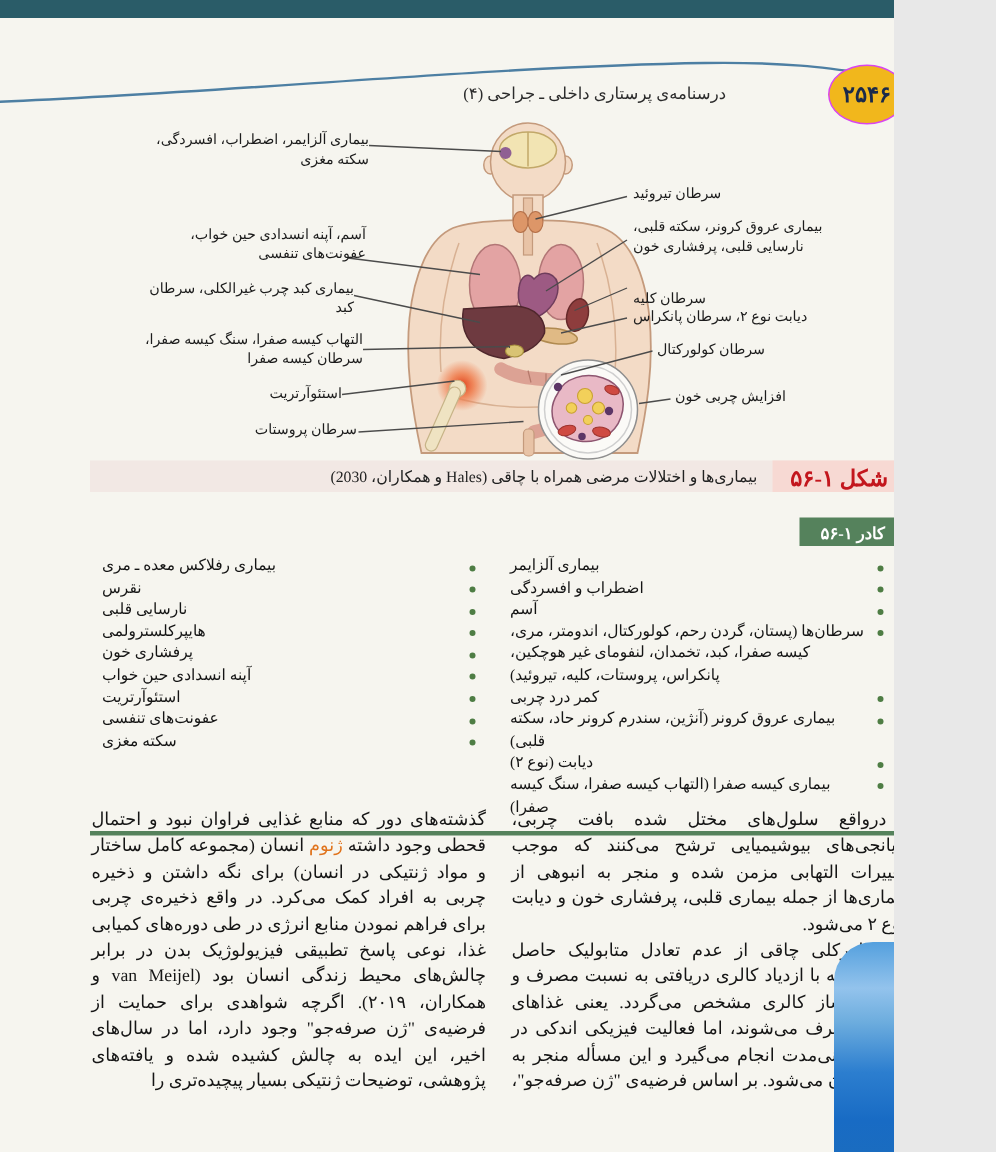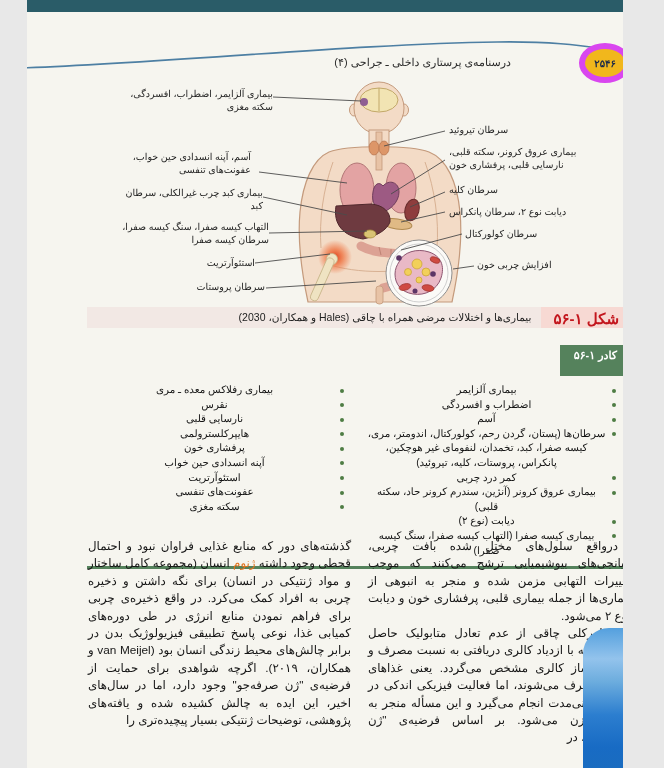--- a/index.html
+++ b/index.html
@@ -2,37 +2,36 @@
 <html lang="fa"><head>
 <meta charset="utf-8">
 <style>
   * { box-sizing: border-box; margin: 0; padding: 0; }
   html,body { background:#e8e8e8; }
   .page {
     position: relative;
     width: 596px; height: 768px;
     background: #f6f5ef;
     overflow: hidden;
-    font-family: Liberation Sans, sans-serif;
+    font-family: Liberation Serif, serif;
     direction: rtl;
-    margin-left: 27px;
   }
   
   .topbar { position:absolute; top:0; left:0; width:664px; height:12px; background:#2a5c68; }
   .swoosh { position:absolute; top:0; left:0; pointer-events:none; }
   .header-title {
     position:absolute; top:56px; right:112px;
     font-size:11px; color:#2b2b2b; white-space:nowrap;
   }
   .page-badge {
     position:absolute; top:43px; left:552px;
     width:52px; height:40px; border-radius:50%;
-    background:#f1b71c; border:6px solid #d946ef;
+    background:#f1b71c; border:1px solid #d946ef;
     display:flex; align-items:center; justify-content:center;
-    color:#1b2a4a; font-weight:bold; font-size:10px;
+    color:#1b2a4a; font-weight:bold; font-size:15px;
   }
   
   .fig-art { position:absolute; top:0; left:0; pointer-events:none; }
   .lbl {
     position:absolute; font-size:9.5px; line-height:12.5px; color:#1c1c1c;
   }
   .lblL { }
   .lblR { text-align:left; }
   .fig-caption {
     position:absolute; top:307px; left:60px; width:544px; height:21px;
@@ -44,31 +43,31 @@
   }
   .fig-text { font-size:10.5px; color:#222; padding:4px 10px 0 0; white-space:nowrap; }
   
   .kadr {
     position:absolute; top:345px; left:60px; width:544px;
     border-bottom:3px solid #55825c;
   }
   .kadr-head { display:flex; align-items:stretch; }
   .kadr-badge {
     background:#55825c; color:#ffffff; font-weight:bold; font-size:11px;
-    padding:4px 14px 14px 14px; white-space:nowrap;
+    padding:4px 14px 2px 14px; white-space:nowrap;
   }
   .kadr-title {
     background:#dde9cb; color:#1c3a1c; font-weight:bold; font-size:11px;
     flex:1; padding:4px 10px 2px 6px;
   }
   .kadr-cols { display:flex; }
   .kadr-col { width:50%; list-style:none; padding:7px 14px 8px 8px; }
   .kadr-col li {
     position:relative; padding-right:11px;
-    font-size:10.3px; line-height:14.6px; text-align:center; color:#141414;
+    font-size:10.3px; line-height:14.6px; text-align:left; color:#141414;
   }
   .kadr-col li::before {
     content:""; position:absolute; right:1px; top:5.5px;
     width:4px; height:4px; border-radius:50%; background:#4e7d44;
   }
   
   .bodytext {
     position:absolute; top:538px; left:60px; width:544px;
     display:flex; gap:17px;
   }
@@ -170,28 +169,28 @@
       <path d="M357,146 L418,131"></path>
       <path d="M364,194 L418,160"></path>
       <path d="M383,207 L418,192"></path>
       <path d="M374,222 L418,212"></path>
       <path d="M374,250 L435,234"></path>
       <path d="M426,269 L447,266"></path>
     </g>
   </svg>
 
   <div class="lbl lblL" style="left:96px;top:88px;width:150px">بیماری آلزایمر، اضطراب، افسردگی، سکته مغزی</div>
-  <div class="lbl lblL" style="left:76px;top:151px;width:148px">آسم، آپنه انسدادی حین خواب، عفونت‌های تنفسی</div>
+  <div class="lbl lblL" style="left:96px;top:151px;width:148px">آسم، آپنه انسدادی حین خواب، عفونت‌های تنفسی</div>
   <div class="lbl lblL" style="left:88px;top:187px;width:148px">بیماری کبد چرب غیرالکلی، سرطان کبد</div>
   <div class="lbl lblL" style="left:92px;top:221px;width:150px">التهاب کیسه صفرا، سنگ کیسه صفرا، سرطان کیسه صفرا</div>
   <div class="lbl lblL" style="left:120px;top:257px;width:108px">استئوآرتریت</div>
   <div class="lbl lblL" style="left:118px;top:281px;width:120px">سرطان پروستات</div>
   <div class="lbl lblR" style="left:422px;top:124px;width:120px">سرطان تیروئید</div>
   <div class="lbl lblR" style="left:422px;top:146px;width:138px">بیماری عروق کرونر، سکته قلبی، نارسایی قلبی، پرفشاری خون</div>
-  <div class="lbl lblR" style="left:422px;top:184px;width:100px">سرطان کلیه</div>
+  <div class="lbl lblR" style="left:422px;top:194px;width:100px">سرطان کلیه</div>
   <div class="lbl lblR" style="left:422px;top:206px;width:160px">دیابت نوع ۲، سرطان پانکراس</div>
   <div class="lbl lblR" style="left:438px;top:228px;width:110px">سرطان کولورکتال</div>
   <div class="lbl lblR" style="left:450px;top:259px;width:110px">افزایش چربی خون</div>
 
   <div class="fig-caption">
     <span class="fig-badge">شکل ۱-۵۶</span>
     <span class="fig-text">بیماری‌ها و اختلالات مرضی همراه با چاقی (Hales و همکاران، 2030)</span>
   </div>
 
   <div class="kadr">

